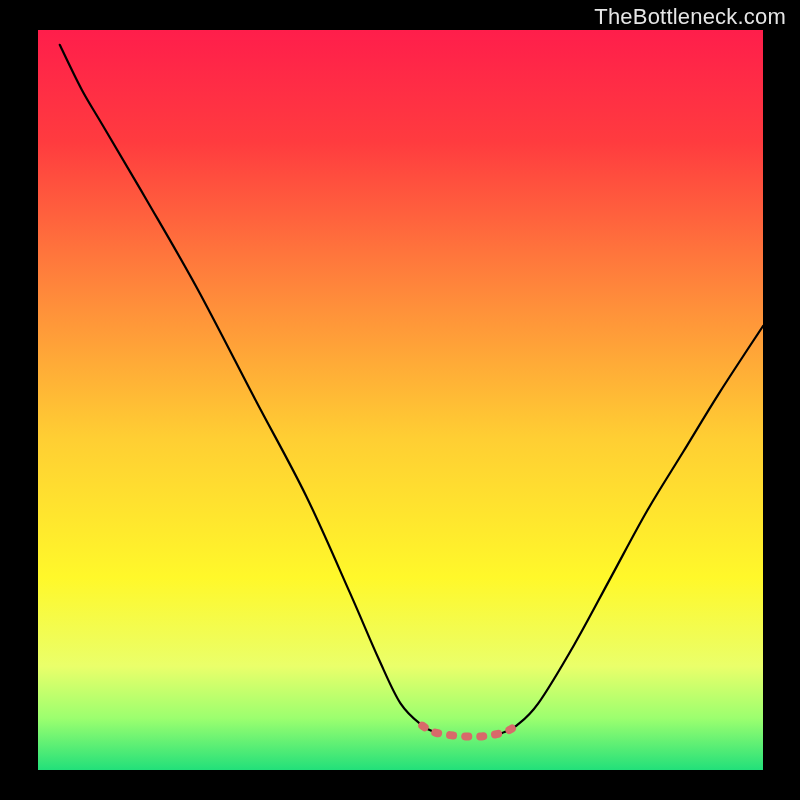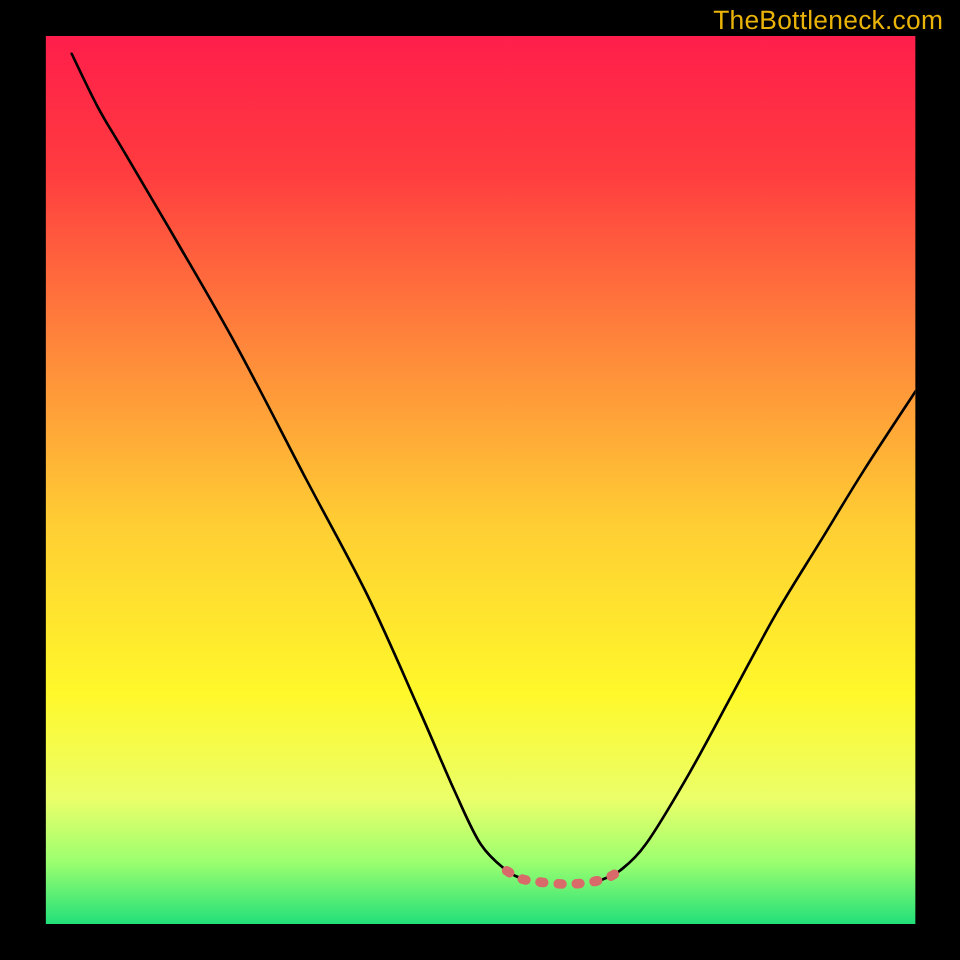--- a/index.html
+++ b/index.html
@@ -16,21 +16,21 @@
     top: 0;
     left: 0;
     width: 800px;
     height: 800px;
     background: #000;
   }
   .watermark {
     position: absolute;
     top: 4px;
     right: 14px;
-    color: #eab308;
+    color: #e5e5e5;
     font-size: 22px;
     letter-spacing: 0.2px;
     font-weight: 500;
     user-select: none;
   }
   .plot {
     position: absolute;
     left: 38px;
     top: 30px;
     width: 725px;

